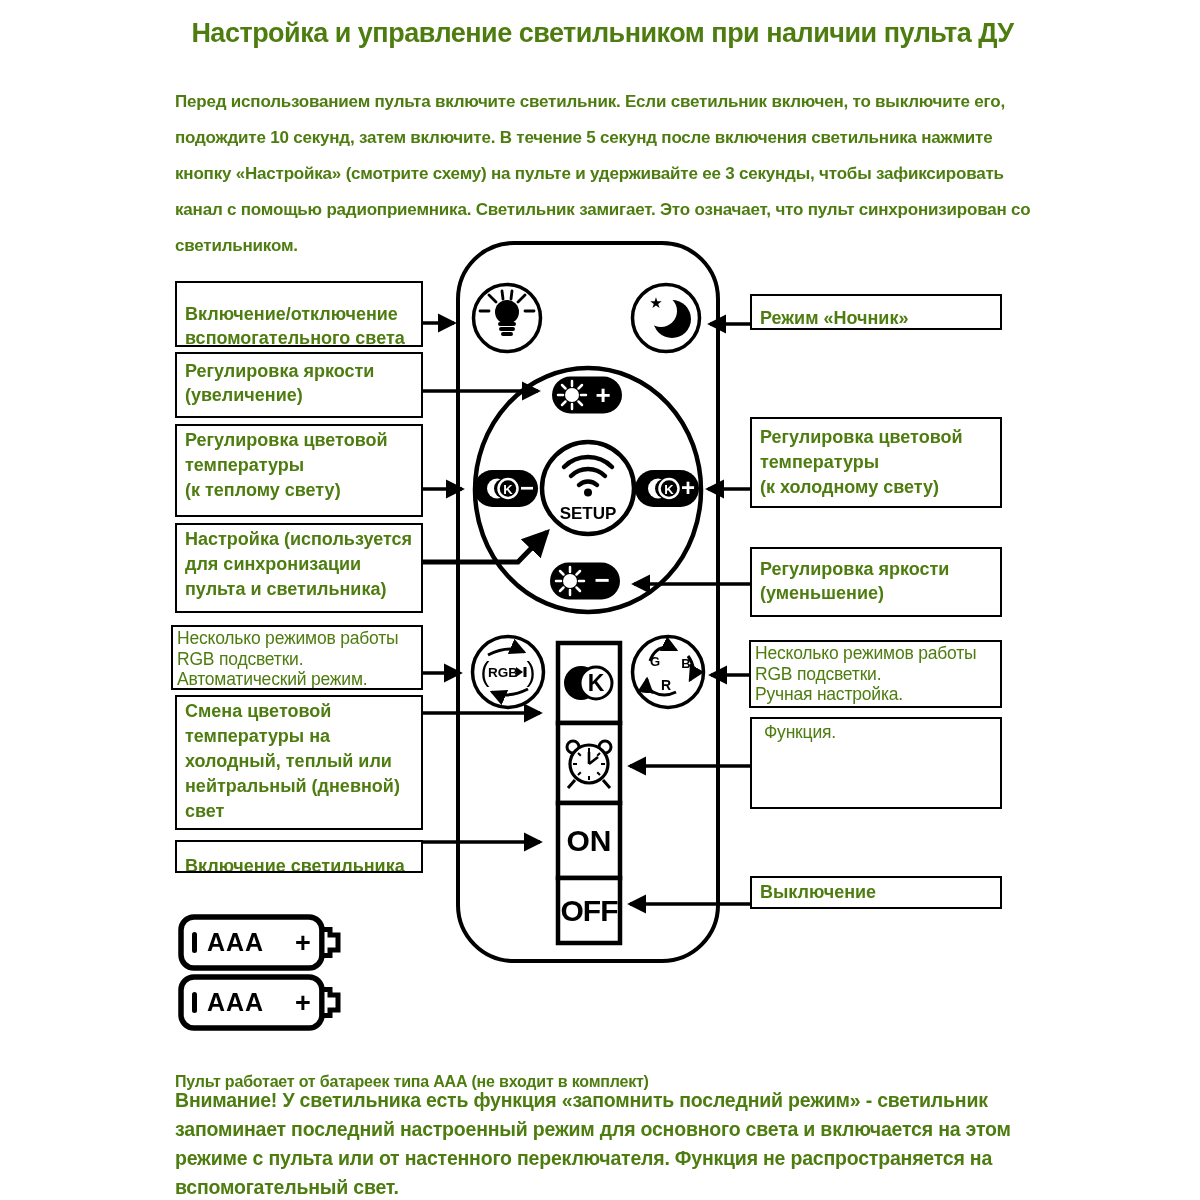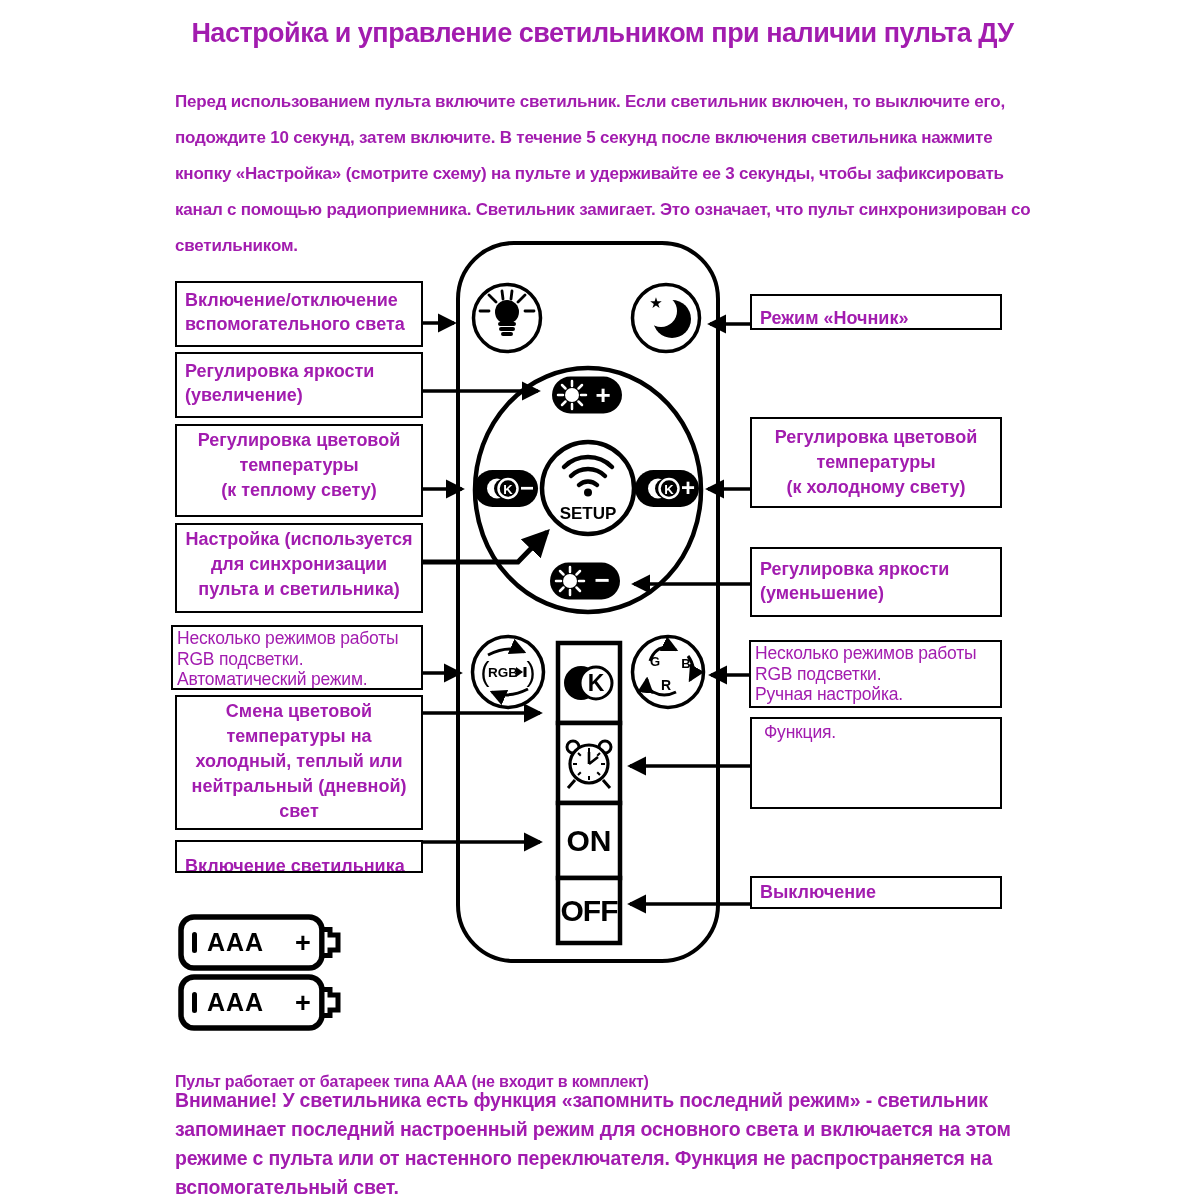--- a/index.html
+++ b/index.html
@@ -1,41 +1,41 @@
 <!DOCTYPE html>
 <html lang="ru"><head>
 <meta charset="utf-8">
 <style>
   html,body{margin:0;padding:0;background:#fff;}
   #page{position:relative;width:1200px;height:1200px;background:#ffffff;
-        font-family:"Liberation Sans","DejaVu Sans",sans-serif;color:#a21caf;overflow:hidden;}
+        font-family:"Liberation Sans","DejaVu Sans",sans-serif;color:#4d7c0f;overflow:hidden;}
   #page-title{position:absolute;left:160px;top:18px;width:885px;text-align:center;
         font-size:27px;font-weight:bold;letter-spacing:-0.5px;}
   .para{position:absolute;font-weight:bold;letter-spacing:-0.2px;}
   #intro{left:175px;top:84px;width:865px;font-size:17px;line-height:36px;}
   #battery-note{left:175px;top:1069px;width:870px;font-size:16px;line-height:26px;}
   #warning{left:175px;top:1086px;width:880px;font-size:19.5px;line-height:29px;}
   .callout{position:absolute;box-sizing:border-box;border:2.5px solid #000;background:#fff;
         font-weight:bold;font-size:18px;line-height:26px;padding:3px 8px;
         white-space:pre-line;overflow:hidden;}
   .callout.tight{line-height:24px;}
   .callout.normal{font-weight:normal;font-size:17.5px;line-height:20.5px;padding:1px 4px;letter-spacing:-0.2px;}
-  .callout.compact{line-height:25px;padding-top:2px;text-align:center;}
+  .callout.compact{line-height:25px;padding-top:2px;}
   svg{position:absolute;left:0;top:0;}
   svg text{font-family:"Liberation Sans","DejaVu Sans",sans-serif;}
 </style>
 </head>
 <body>
 
 <div id="page">
 
   <div id="page-title">Настройка и управление светильником при наличии пульта ДУ</div>
   <div id="intro" class="para">Перед использованием пульта включите светильник. Если светильник включен, то выключите его, подождите 10 секунд, затем включите. В течение 5 секунд после включения светильника нажмите кнопку «Настройка» (смотрите схему) на пульте и удерживайте ее 3 секунды, чтобы зафиксировать канал с помощью радиоприемника. Светильник замигает. Это означает, что пульт синхронизирован со светильником.</div>
 
-  <div class="callout tight" style="left:175px;top:281px;width:248px;height:66px;padding-top:5px">Включение/отключение
+  <div class="callout tight" style="left:175px;top:281px;width:248px;height:66px;padding-top:19px">Включение/отключение
 вспомогательного света</div>
   <div class="callout tight" style="left:175px;top:352px;width:248px;height:66px;padding-top:5px">Регулировка яркости
 (увеличение)</div>
   <div class="callout compact" style="left:175px;top:424px;width:248px;height:93px">Регулировка цветовой
 температуры
 (к теплому свету)</div>
   <div class="callout compact" style="left:175px;top:523px;width:248px;height:90px">Настройка (используется
 для синхронизации
 пульта и светильника)</div>
   <div class="callout normal" style="left:171px;top:625px;width:252px;height:65px">Несколько режимов работы

